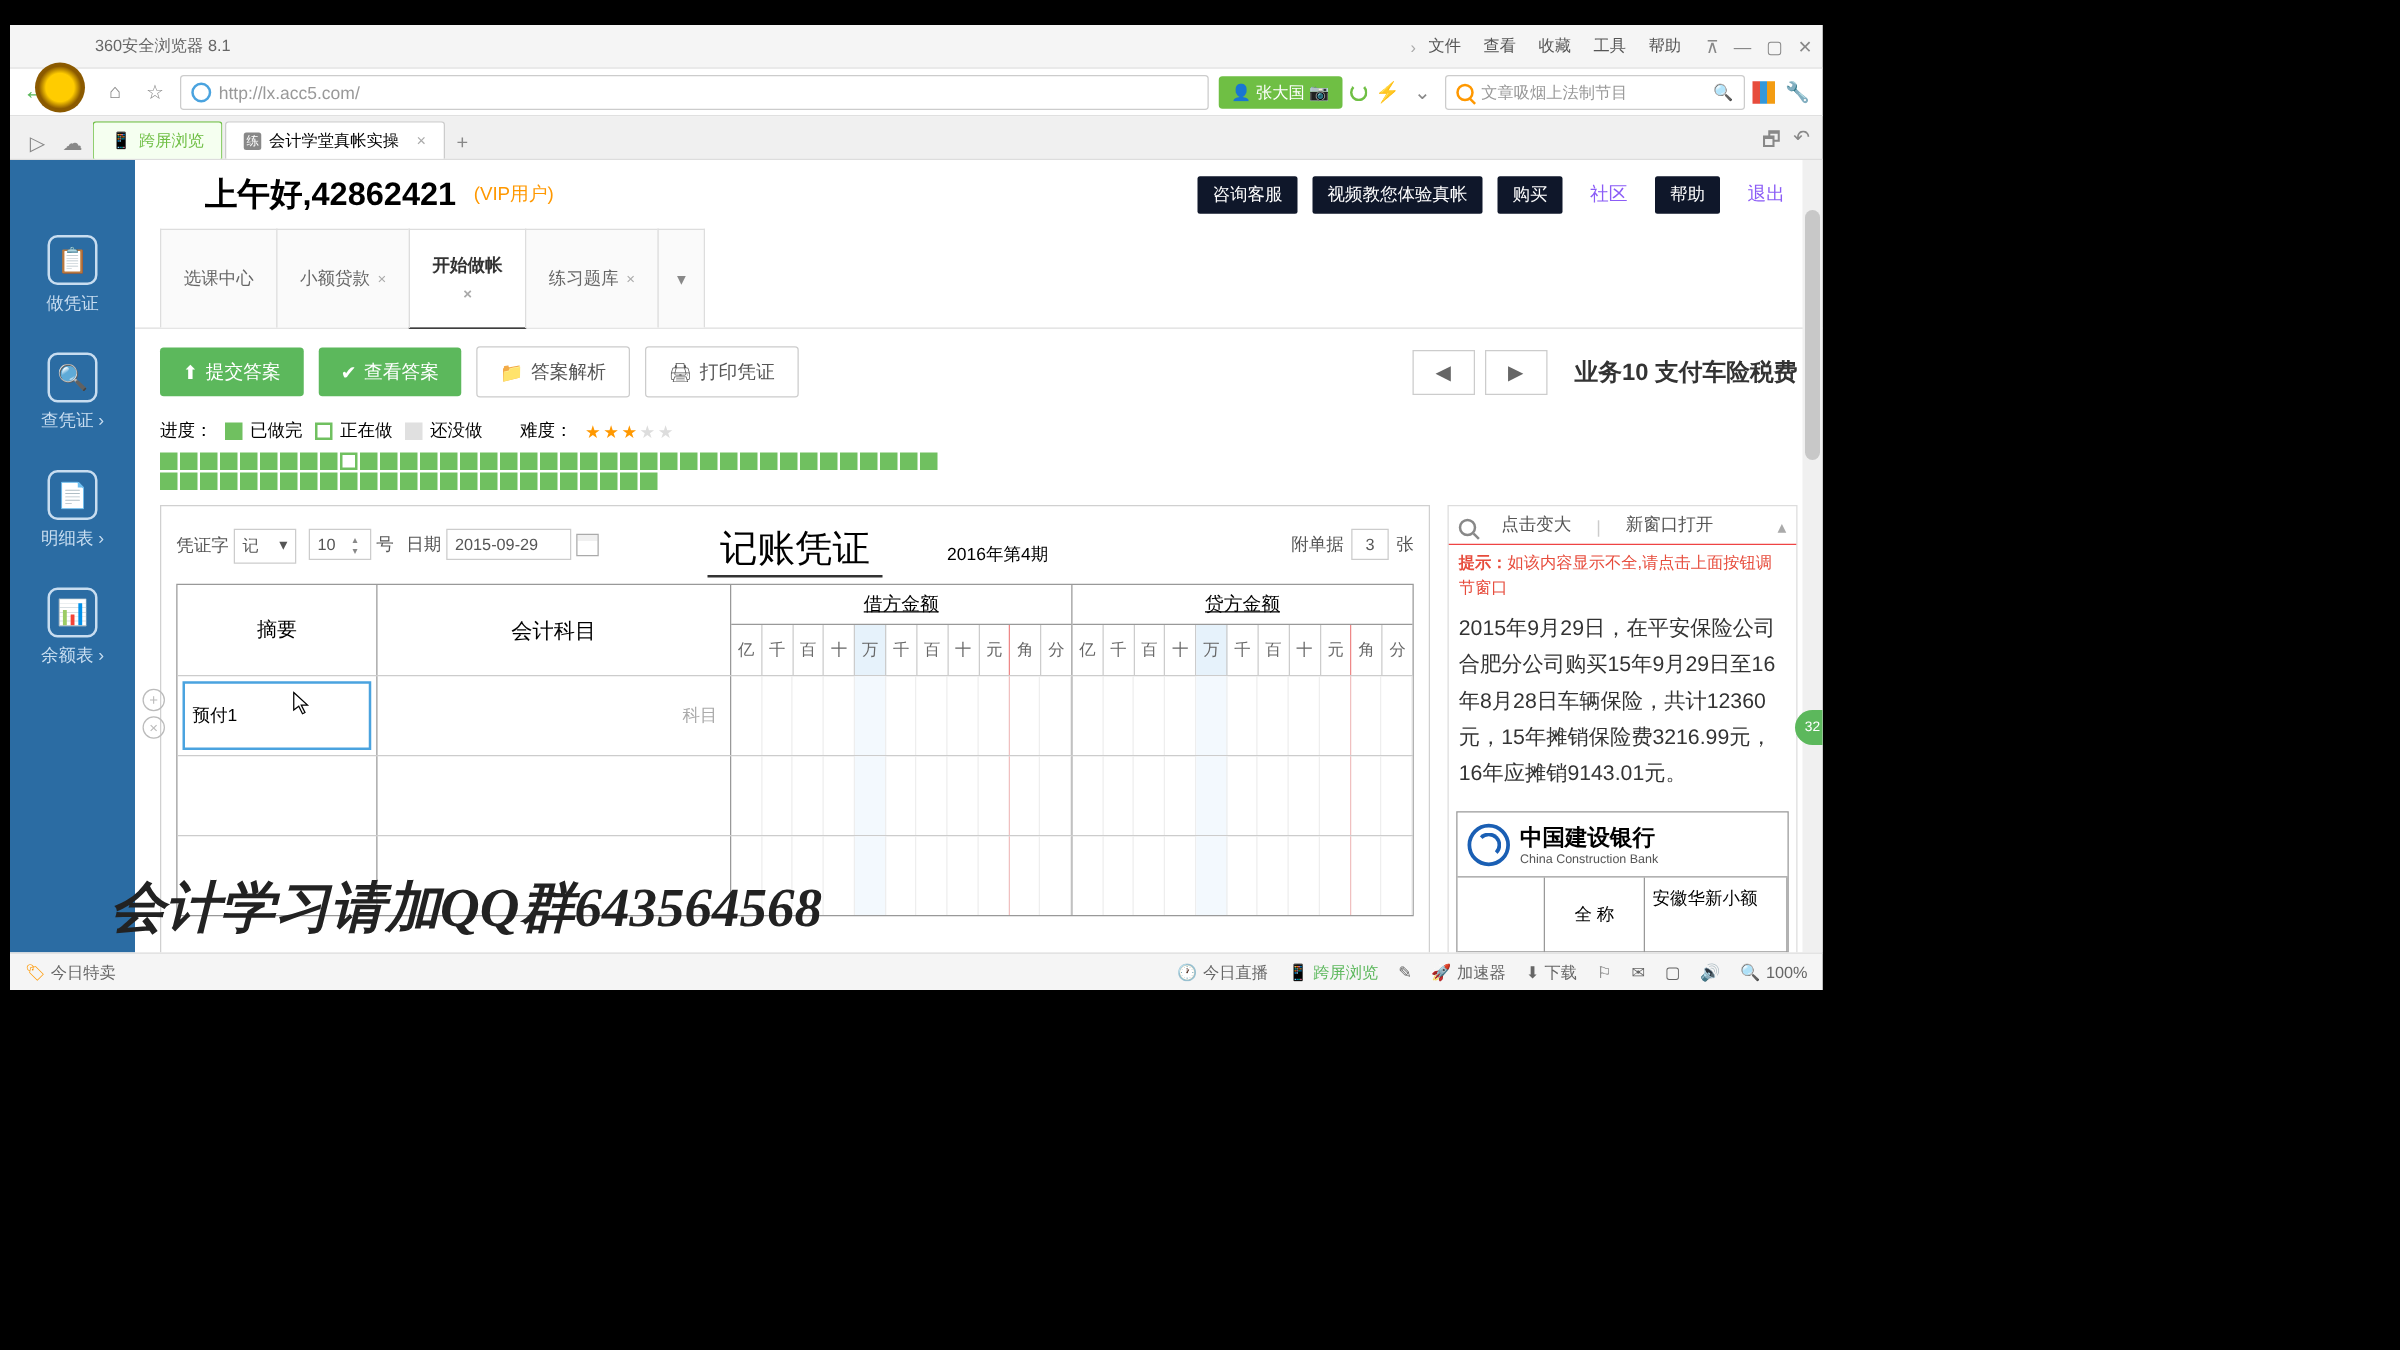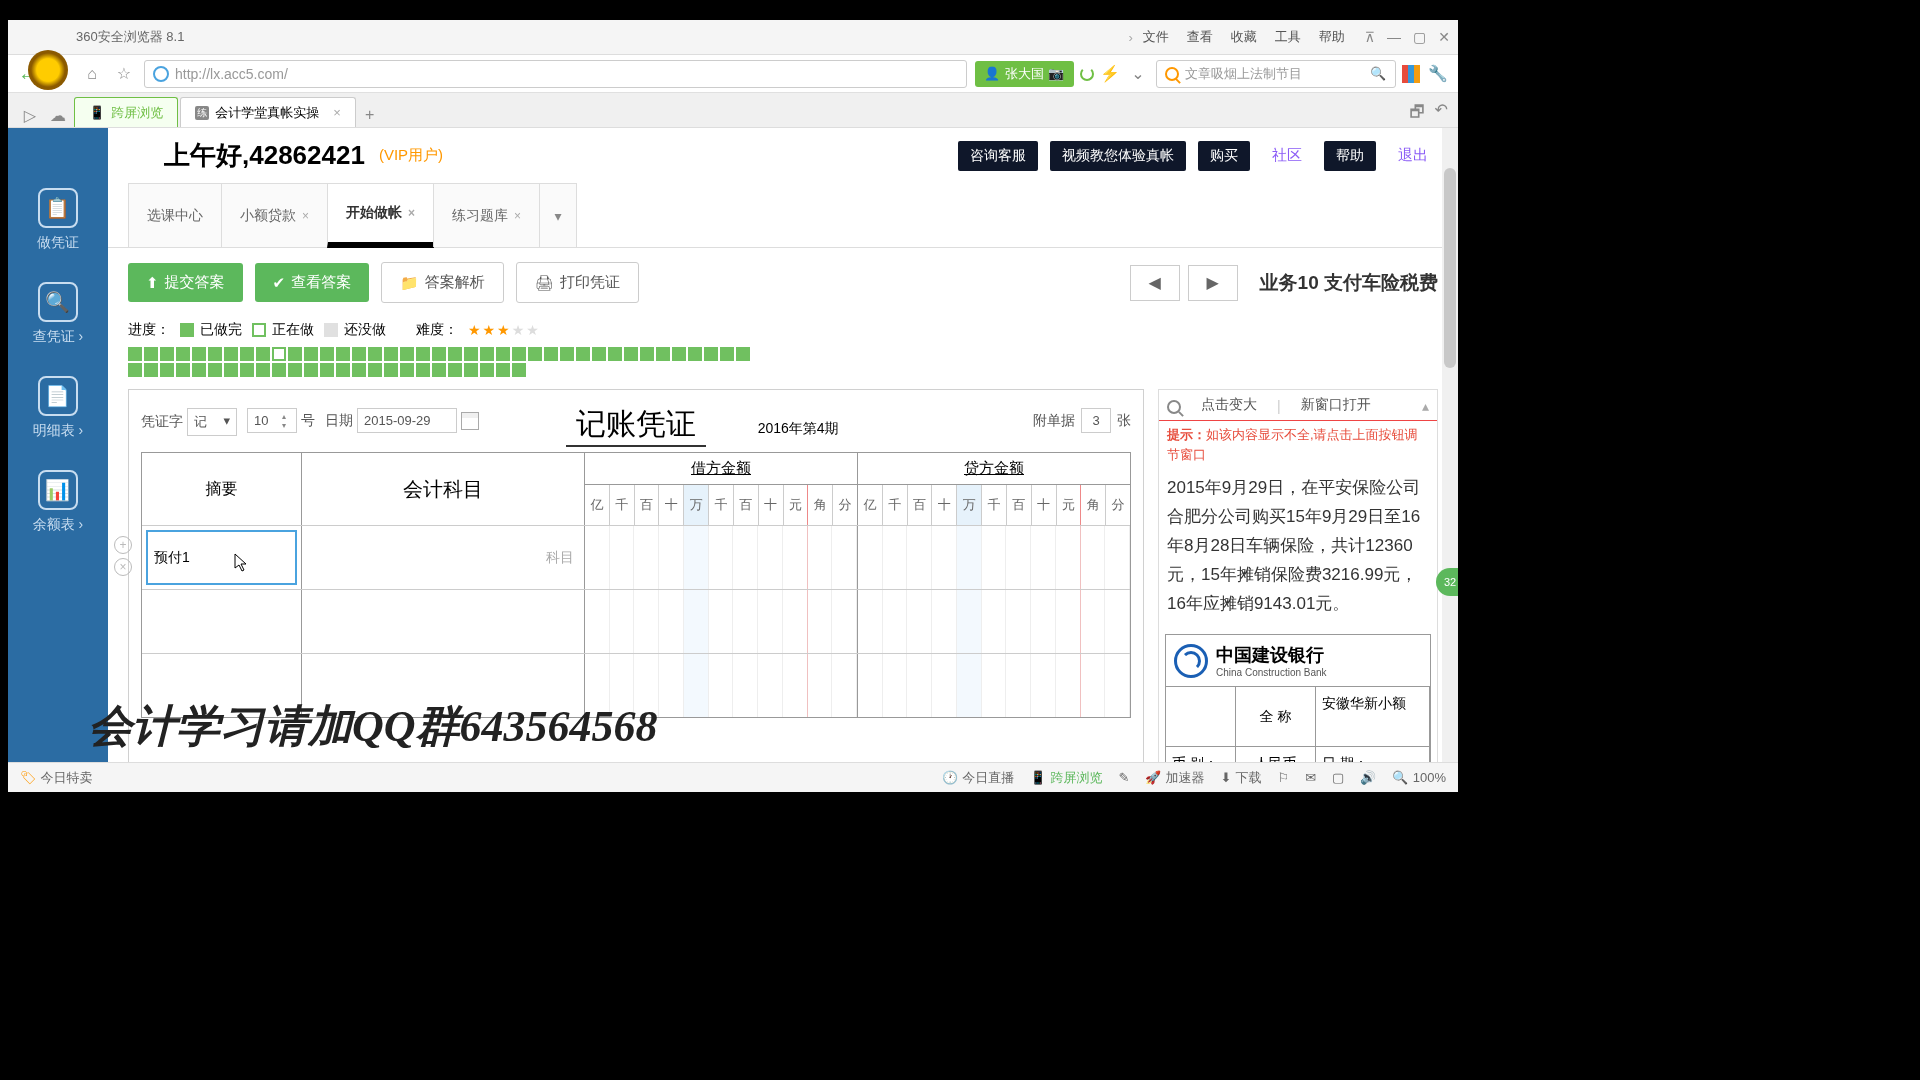--- a/index.html
+++ b/index.html
@@ -44,21 +44,21 @@
 .content { flex:1; background:#fff; overflow:hidden; position:relative; }
 .header-row { display:flex; align-items:center; padding:10px 20px; gap:14px;margin-left:36px; }
 .greeting { font-size:26px; font-weight:bold; }
 .vip { color:#ff9800; font-size:15px; }
 .red-btn { background:#0f172a; color:#fff; padding:6px 12px; font-size:14px; border-radius:2px; }
 .txt-btn { color:#8b5cf6; font-size:15px; padding:6px 10px; }
 .hdr-right { margin-left:auto; display:flex; gap:12px; align-items:center; }
 
 .sub-tabs { display:flex; border-bottom:1px solid #ddd; padding-left:20px; font-size:14px; }
 .sub-tab { padding:20px 18px; border:1px solid #ddd; border-bottom:none; margin-right:-1px; color:#666; background:#fafafa; display:flex; align-items:center; gap:6px; }
-.sub-tab.active { background:#fff; border-bottom:6px solid #000000; margin-bottom:-1px; font-weight:bold; color:#333; }
+.sub-tab.active { background:#fff; border-bottom:1px solid #000000; margin-bottom:-1px; font-weight:bold; color:#333;flex-direction:column; }
 .sub-tab .x { color:#aaa; font-size:12px; }
 .dd-btn { width:30px; display:flex; align-items:center; justify-content:center; color:#888; }
 
 .toolbar { display:flex; align-items:center; padding:14px 20px; gap:12px; }
 .btn-green { background:#5cb85c; color:#fff; padding:10px 18px; border-radius:3px; font-size:15px; display:flex; align-items:center; gap:6px; }
 .btn-white { background:#fff; border:1px solid #ccc; color:#555; padding:10px 18px; border-radius:3px; font-size:15px; display:flex; align-items:center; gap:6px; }
 .nav-arrow { width:50px; height:36px; border:1px solid #ccc; display:flex; align-items:center; justify-content:center; color:#666; font-size:16px; }
 .task-title { font-size:19px; font-weight:bold; color:#333; }
 
 .progress-row { padding:4px 20px 8px; display:flex; align-items:center; gap:10px; font-size:14px; }
@@ -84,21 +84,21 @@
 .sel,.inp { border:1px solid #ccc; padding:4px 6px; font-size:13px; background:#fff; }
 .sel { width:50px; display:flex; justify-content:space-between; }
 .num-inp { width:50px; position:relative; }
 .spin { position:absolute; right:2px; top:0; bottom:0; width:12px; display:flex; flex-direction:column; justify-content:center; font-size:8px; color:#888; }
 .cal-icon { width:18px; height:18px; border:1px solid #aaa; display:inline-block; background:linear-gradient(#f0f0f0 30%,#fff 30%); }
 .v-head-right { margin-left:auto; display:flex; align-items:center; gap:6px; }
 
 .v-table { border:1px solid #999; font-size:14px; }
 .v-thead { display:flex; }
 .th-sum { width:160px; border-right:1px solid #999; display:flex; align-items:center; justify-content:center; height:72px; font-size:16px; }
-.th-acc { width:283px; border-right:1px solid #999; display:flex; align-items:center; justify-content:center; height:72px; font-size:20px; }
+.th-acc { width:283px; border-right:1px solid #999; display:flex; align-items:center; justify-content:center; height:72px; font-size:17px; }
 .th-amt { flex:1; border-right:1px solid #999; }
 .th-amt:last-child { border-right:none; }
 .amt-label { height:32px; border-bottom:1px solid #999; display:flex; align-items:center; justify-content:center; font-size:15px;text-decoration:underline; }
 .digits { display:flex; height:40px; }
 .dg { flex:1; border-right:1px solid #ccc; display:flex; align-items:center; justify-content:center; font-size:13px; color:#666; }
 .dg:last-child { border-right:none; }
 .dg.blue { background:#e6f2fb; }
 .dg.red { border-right-color:#e88; }
 .v-row { display:flex; height:64px; border-top:1px solid #ccc; }
 .cell-sum { width:160px; border-right:1px solid #999; position:relative; }

